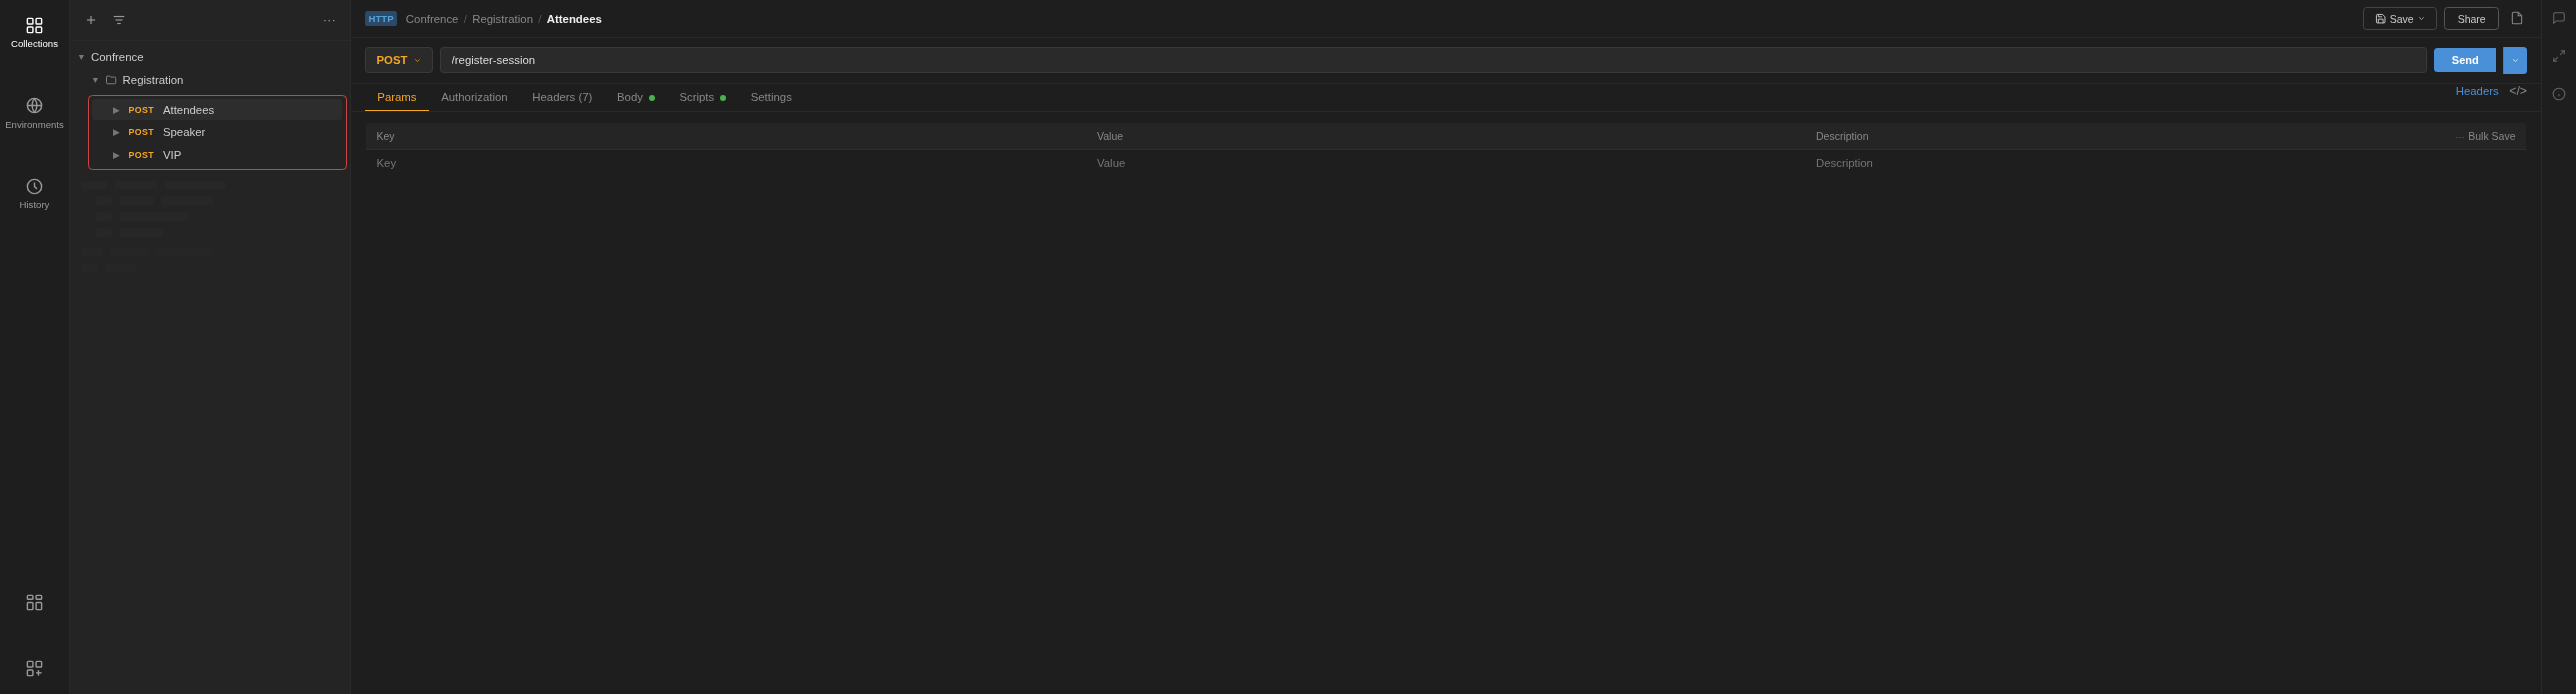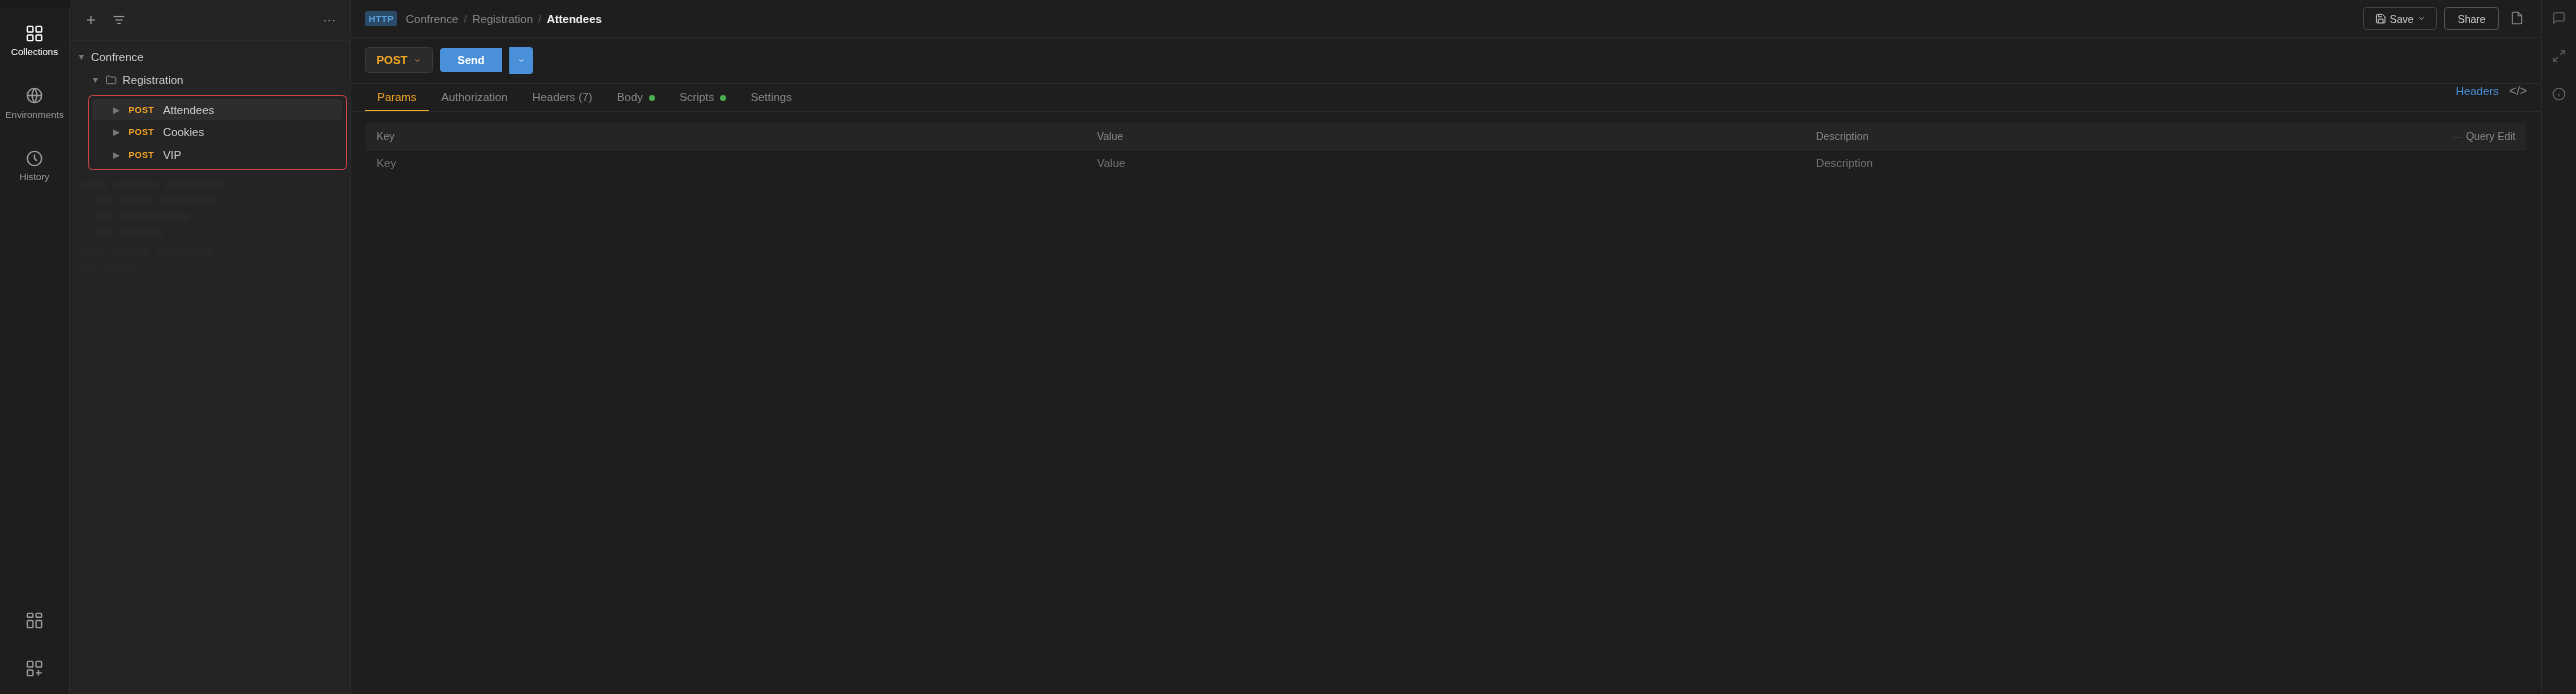--- a/index.html
+++ b/index.html
@@ -16,22 +16,21 @@
 
     
     .sidebar-icons {
       width: 70px;
       background: #1e1e1e;
       display: flex;
       flex-direction: column;
       align-items: center;
       padding: 8.8px 0;
       border-right: 0.9px solid #2a2a2a;
-      gap: 15px;
-      margin-top: 8px;
+      gap: 33px;
     }
     .sidebar-icon-item {
       display: flex;
       flex-direction: column;
       align-items: center;
       gap: 3.5px;
       cursor: pointer;
       padding: 7px;
       border-radius: 5.3px;
       color: #999;
@@ -451,21 +450,21 @@
 
         <div class="tree-item active" style="padding-left: 21px; background: #2d2d2d; margin: 1.8px 3.5px; border-radius: 3.5px;">
           <span style="color:#777; font-size:8.8px;">▶</span>
           <span class="method-badge method-post">POST</span>
           <span class="endpoint-name">Attendees</span>
         </div>
 
         <div class="tree-item" style="padding-left: 21px; margin: 1.8px 3.5px;">
           <span style="color:#777; font-size:8.8px;">▶</span>
           <span class="method-badge method-post">POST</span>
-          <span class="endpoint-name">Cookies</span>
+          <span class="endpoint-name">Speaker</span>
         </div>
 
         <div class="tree-item" style="padding-left: 21px; margin: 1.8px 3.5px;">
           <span style="color:#777; font-size:8.8px;">▶</span>
           <span class="method-badge method-post">POST</span>
           <span class="endpoint-name">VIP</span>
         </div>
       </div>
     </div>
 
@@ -538,20 +537,21 @@
     </div>
   </div>
 
   <div class="url-bar">
     <div class="method-selector">
       <span>POST</span>
       <svg width="8.8" height="8.8" viewBox="0 0 24 24" fill="none" stroke="#f5a623" stroke-width="2">
         <polyline points="6 9 12 15 18 9"></polyline>
       </svg>
     </div>
+    <input class="url-input" type="text" value="/register-session" style="">
     <button class="btn-send">
       <span>Send</span>
     </button>
     <button class="btn-send-dropdown">
       <svg width="8.8" height="8.8" viewBox="0 0 24 24" fill="none" stroke="#fff" stroke-width="2">
         <polyline points="6 9 12 15 18 9"></polyline>
       </svg>
     </button>
   </div>
 
@@ -591,21 +591,21 @@
       <thead>
         <tr>
           <th>Key</th>
           <th>Value</th>
           <th>
             <div style="display:flex; justify-content:space-between; align-items:center;">
               <span>Description</span>
               <div style="display:flex; align-items:center; gap:3.5px;">
                 <span style="color:#666; font-size:9.6px;">···</span>
                 <button class="bulk-edit-btn">
-                  <span>Query Edit</span>
+                  <span>Bulk Save</span>
                 </button>
               </div>
             </div>
           </th>
         </tr>
       </thead>
       <tbody>
         <tr>
           <td>
             <input type="text" style="background: transparent; border: none; color: rgb(85, 85, 85); outline: none; width: 100%; font-size: 11.4px;" placeholder="Key">

